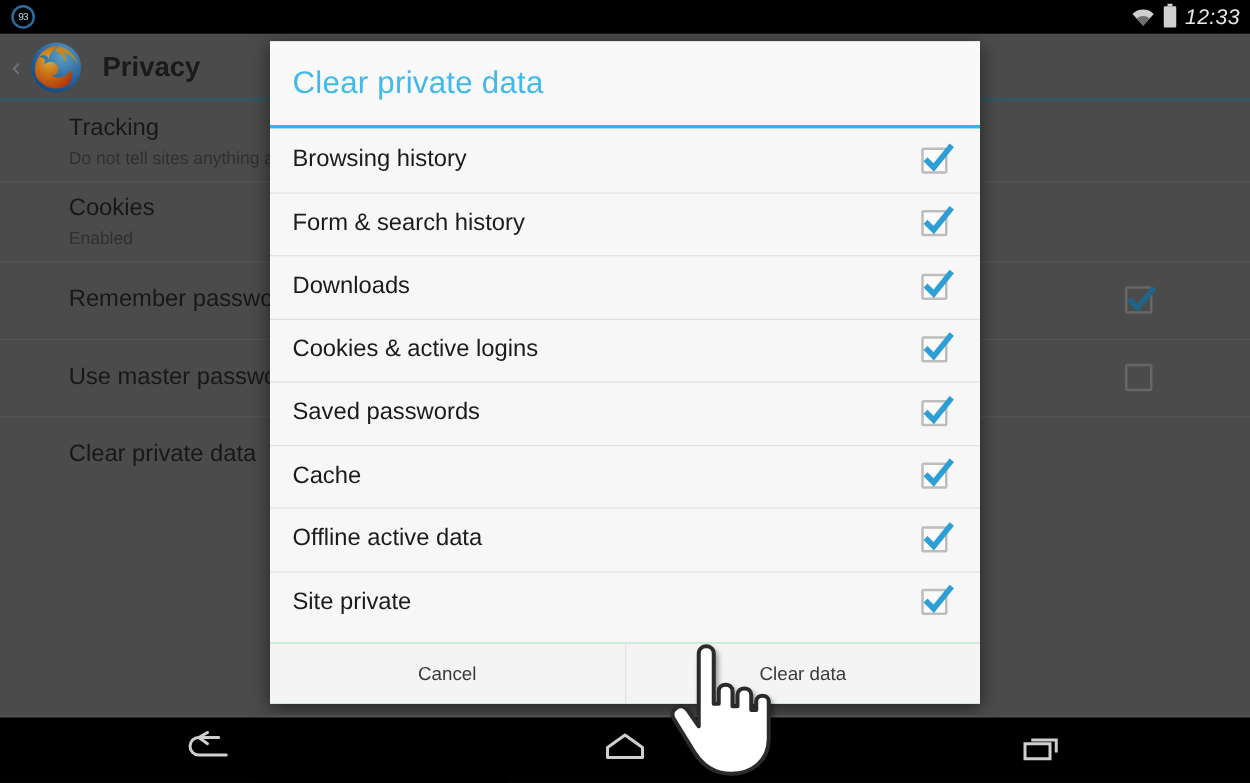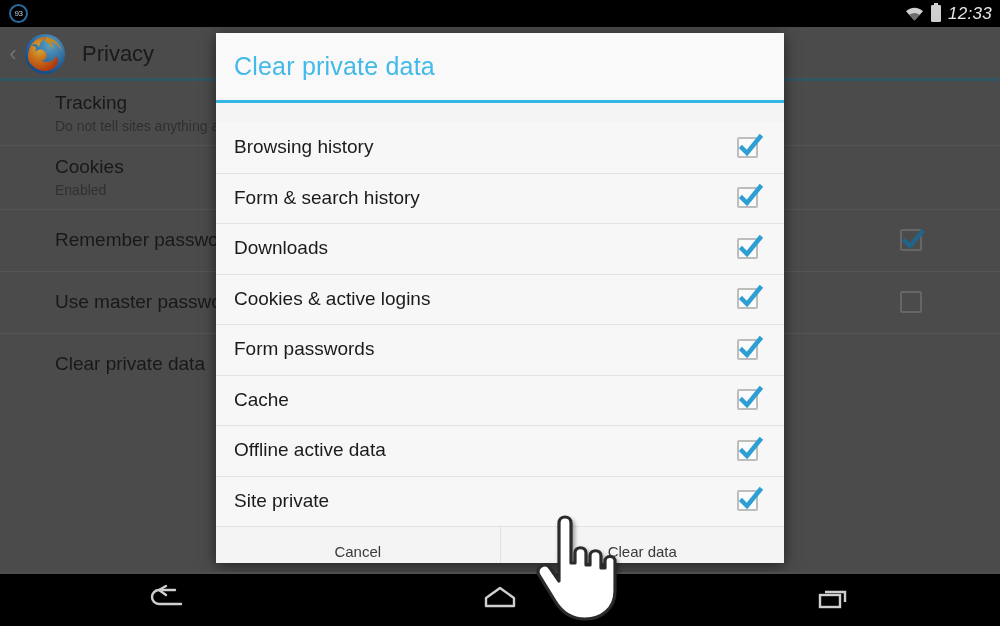--- a/index.html
+++ b/index.html
@@ -68,21 +68,21 @@
   }
   #back-chevron {
     width: 22px; text-align: center;
     color: #8d8d8d; font-size: 22px; line-height: 1;
     margin-left: 2px;
   }
   #ff-logo { width: 46px; height: 46px; position: relative; margin-left: -2px; }
   #ff-logo svg { display: block; }
   #ab-title {
     margin-left: 14px;
-    color: #202020; font-size: 22px;
+    color: #202020; font-size: 22px; font-weight: bold;
   }
 
   
   #settings-list { position: relative; width: 100%; }
   .pref {
     position: relative;
     padding: 11px 36px 11px 55px;
     min-height: 62px;
     display: flex; flex-direction: column; justify-content: center;
   }
@@ -120,21 +120,21 @@
   #dialog-header {
     height: 70px; flex: 0 0 70px;
     display: flex; align-items: center;
     padding-left: 18px;
     border-bottom: 3px solid #33b5e5;
     background: #f9f9f9;
   }
   #dialog-title {
     color: #42b9e8; font-size: 25px; letter-spacing: 0.2px;
   }
-  #dialog-list { flex: 1 1 auto; background: #f7f7f7; margin-top: 19px; }
+  #dialog-list { flex: 1 1 auto; background: #f7f7f7; }
   .dlg-row {
     position: relative;
     height: 50.5px;
     display: flex; align-items: center;
     padding: 0 26px 0 18px;
     background: #f7f7f7;
   }
   .dlg-row + .dlg-row::before {
     content: ""; position: absolute; left: 0; right: 0; top: 0;
     height: 1px; background: #e2e2e2;
@@ -311,21 +311,21 @@
       <div class="dlg-row">
         <span class="dlg-label">Cookies &amp; active logins</span>
         <span class="cb">
           <svg width="30" height="30" viewBox="0 0 30 30">
             <path d="M7 16 L12 21 L25 5" stroke="#2e9fd4" stroke-width="4.5" fill="none" stroke-linecap="square"></path>
           </svg>
         </span>
       </div>
 
       <div class="dlg-row">
-        <span class="dlg-label">Form passwords</span>
+        <span class="dlg-label">Saved passwords</span>
         <span class="cb">
           <svg width="30" height="30" viewBox="0 0 30 30">
             <path d="M7 16 L12 21 L25 5" stroke="#2e9fd4" stroke-width="4.5" fill="none" stroke-linecap="square"></path>
           </svg>
         </span>
       </div>
 
       <div class="dlg-row">
         <span class="dlg-label">Cache</span>
         <span class="cb">

